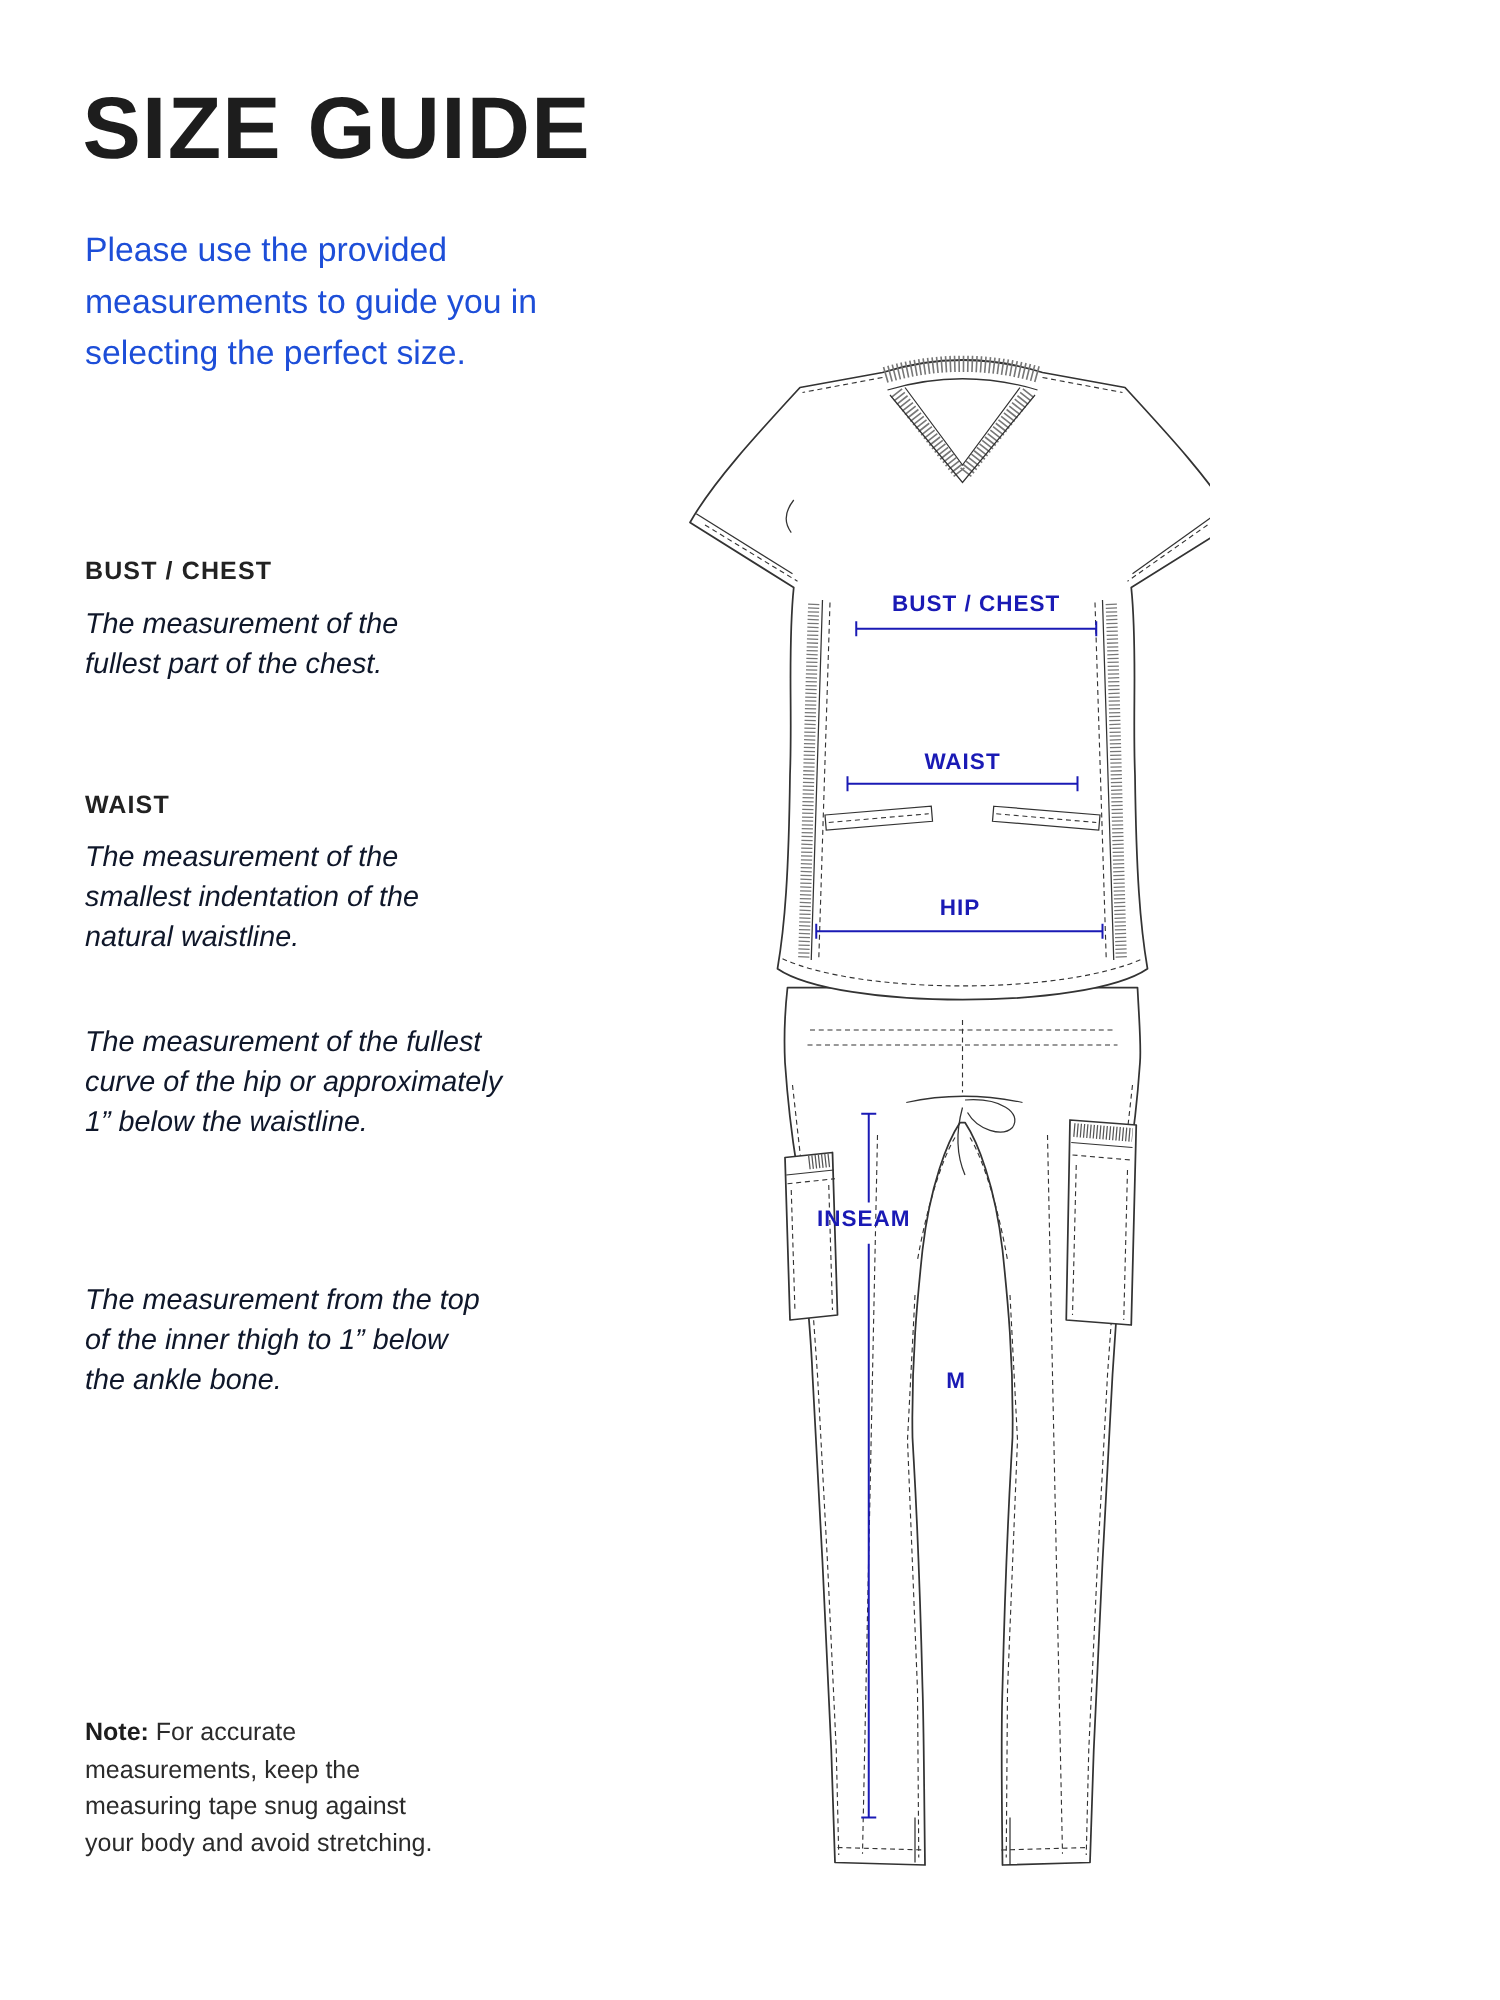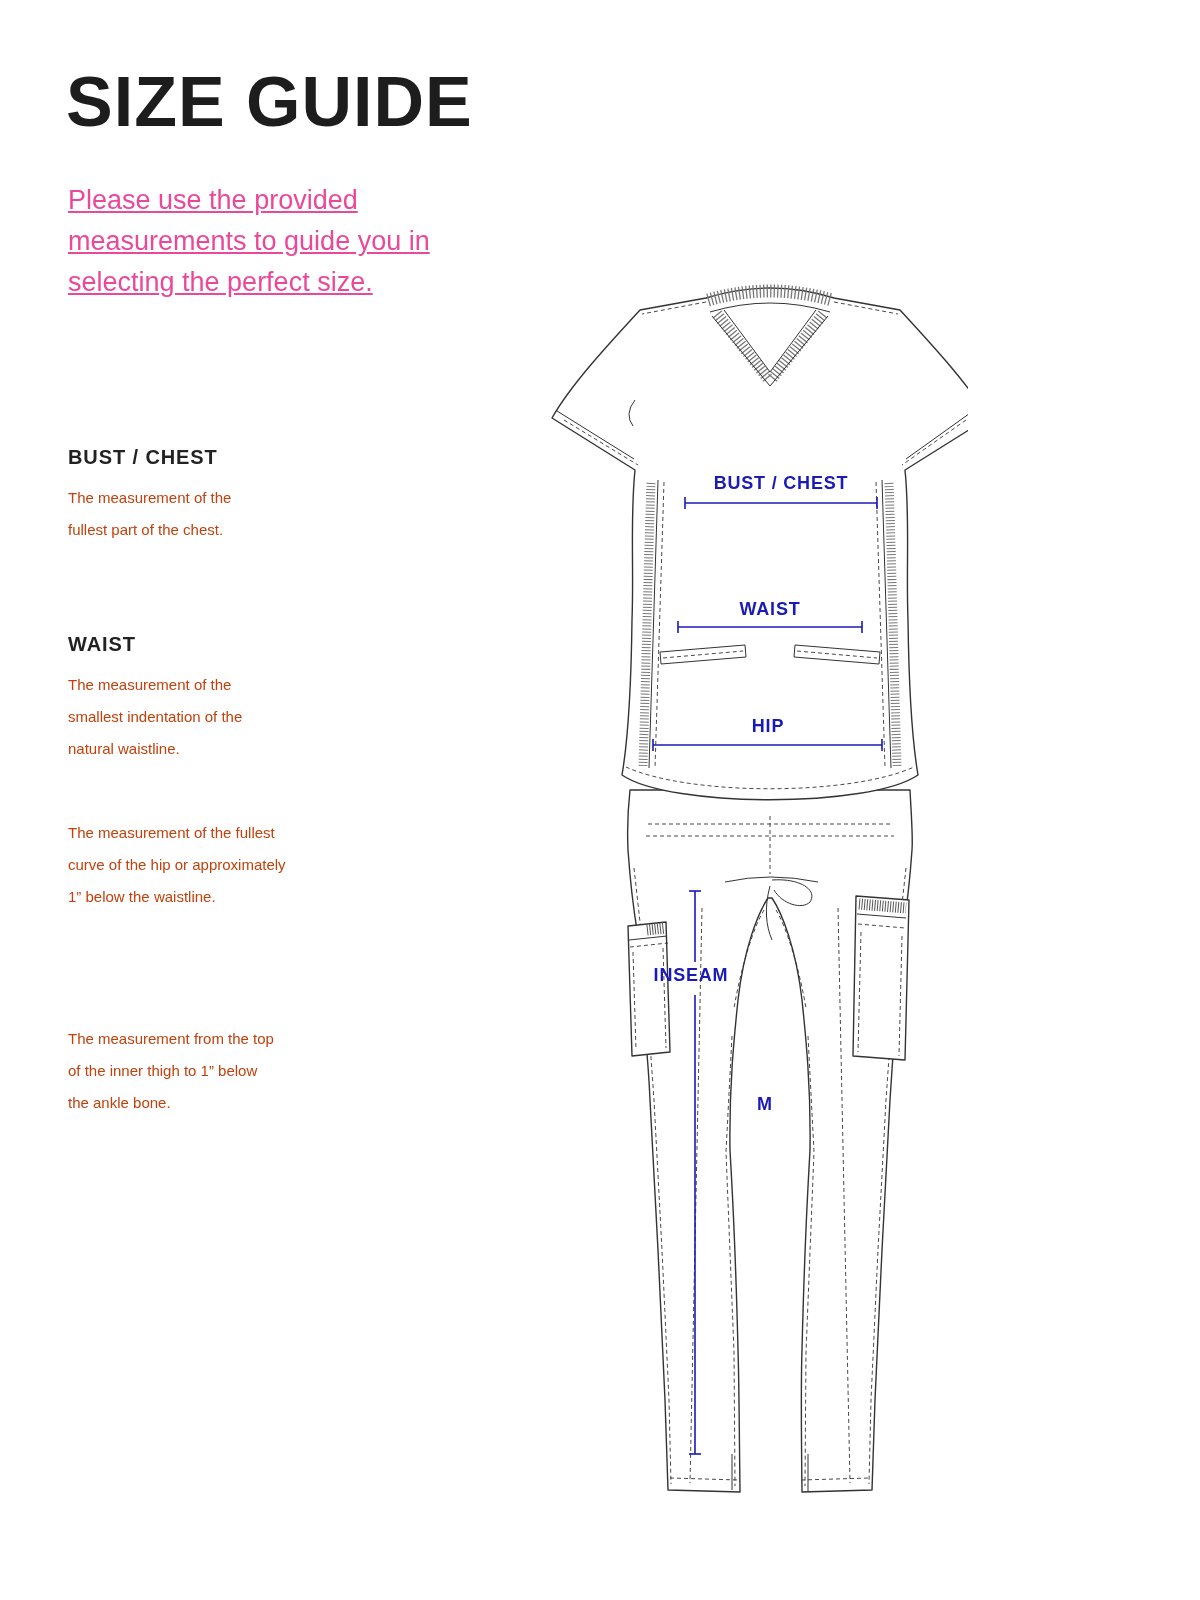--- a/index.html
+++ b/index.html
@@ -3,25 +3,25 @@
 <meta charset="utf-8">
 <style>
   html,body{margin:0;padding:0;background:#fff;}
   .page{position:relative;width:968px;height:1600px;background:#ffffff;overflow:hidden;
         font-family:"Liberation Sans",sans-serif;color:#232323;}
 
   .title{position:absolute;left:66px;top:62px;margin:0;font-size:70px;font-weight:800;
          letter-spacing:1px;color:#1d1d1d;}
 
   .intro{position:absolute;left:68px;top:180px;width:470px;margin:0;font-size:27px;
-         line-height:41px;color:#ec4899;white-space:pre-line;text-decoration:underline;}
+         line-height:41px;color:#1d4ed8;white-space:pre-line;}
 
   .measure-block{position:absolute;left:68px;width:420px;}
   .measure-block h2{margin:0 0 13px 0;font-size:20px;font-weight:bold;letter-spacing:.9px;color:#222;}
-  .measure-block p{margin:0;font-size:15px;line-height:32px;color:#c2410c;white-space:pre-line;}
+  .measure-block p{margin:0;font-size:23px;line-height:32px;color:#0f172a;white-space:pre-line;font-style:italic;}
 
   .note{position:absolute;left:68px;top:1372px;width:370px;margin:0;font-size:20px;
         line-height:29.5px;color:#2b2b2b;white-space:pre-line;}
   .note b{color:#1d1d1d;}
 
   svg.diagram{position:absolute;left:520px;top:268px;width:490px;height:1270px;}
 
   .outline{stroke:#333;stroke-width:1.4;fill:none;stroke-linecap:round;stroke-linejoin:round;}
   .fillwhite{fill:#ffffff;}
   .thin{stroke:#333;stroke-width:1;fill:none;}
@@ -64,20 +64,24 @@
 curve of the hip or approximately
 1” below the waistline.</p>
   </section>
 
   <section class="measure-block" style="top:1023px">
     <p>The measurement from the top
 of the inner thigh to 1” below
 the ankle bone.</p>
   </section>
 
+  <p class="note"><b>Note:</b> <span>For accurate
+measurements, keep the
+measuring tape snug against
+your body and avoid stretching.</span></p>
 
   <svg class="diagram" viewBox="0 0 490 1270" xmlns="http://www.w3.org/2000/svg">
 
     <g>
       <path class="outline fillwhite" d="
         M 110,522 L 390,522
         C 392,560 393,570 392,582
         C 388,640 383,660 380,682
         L 370,832 L 362,982 L 355,1132 L 352,1222
         L 282,1224

